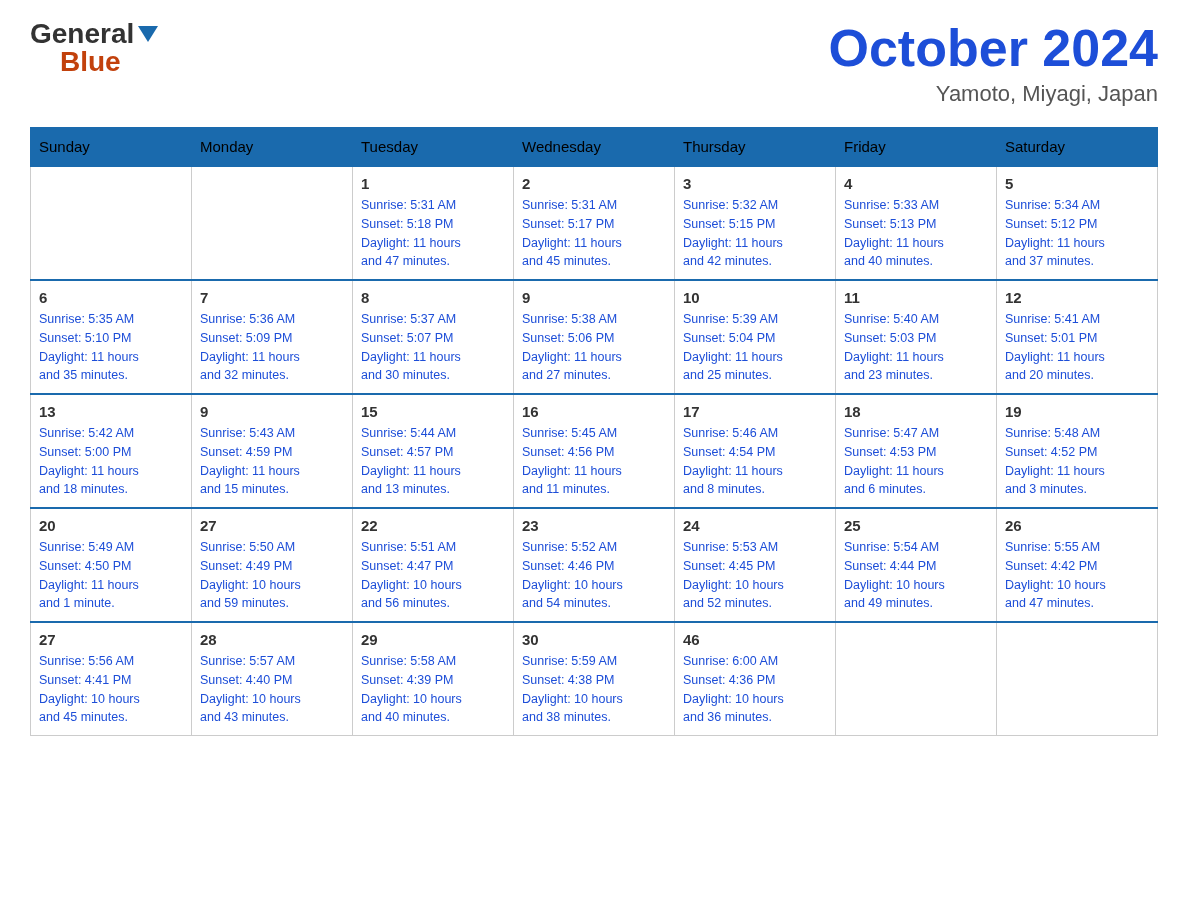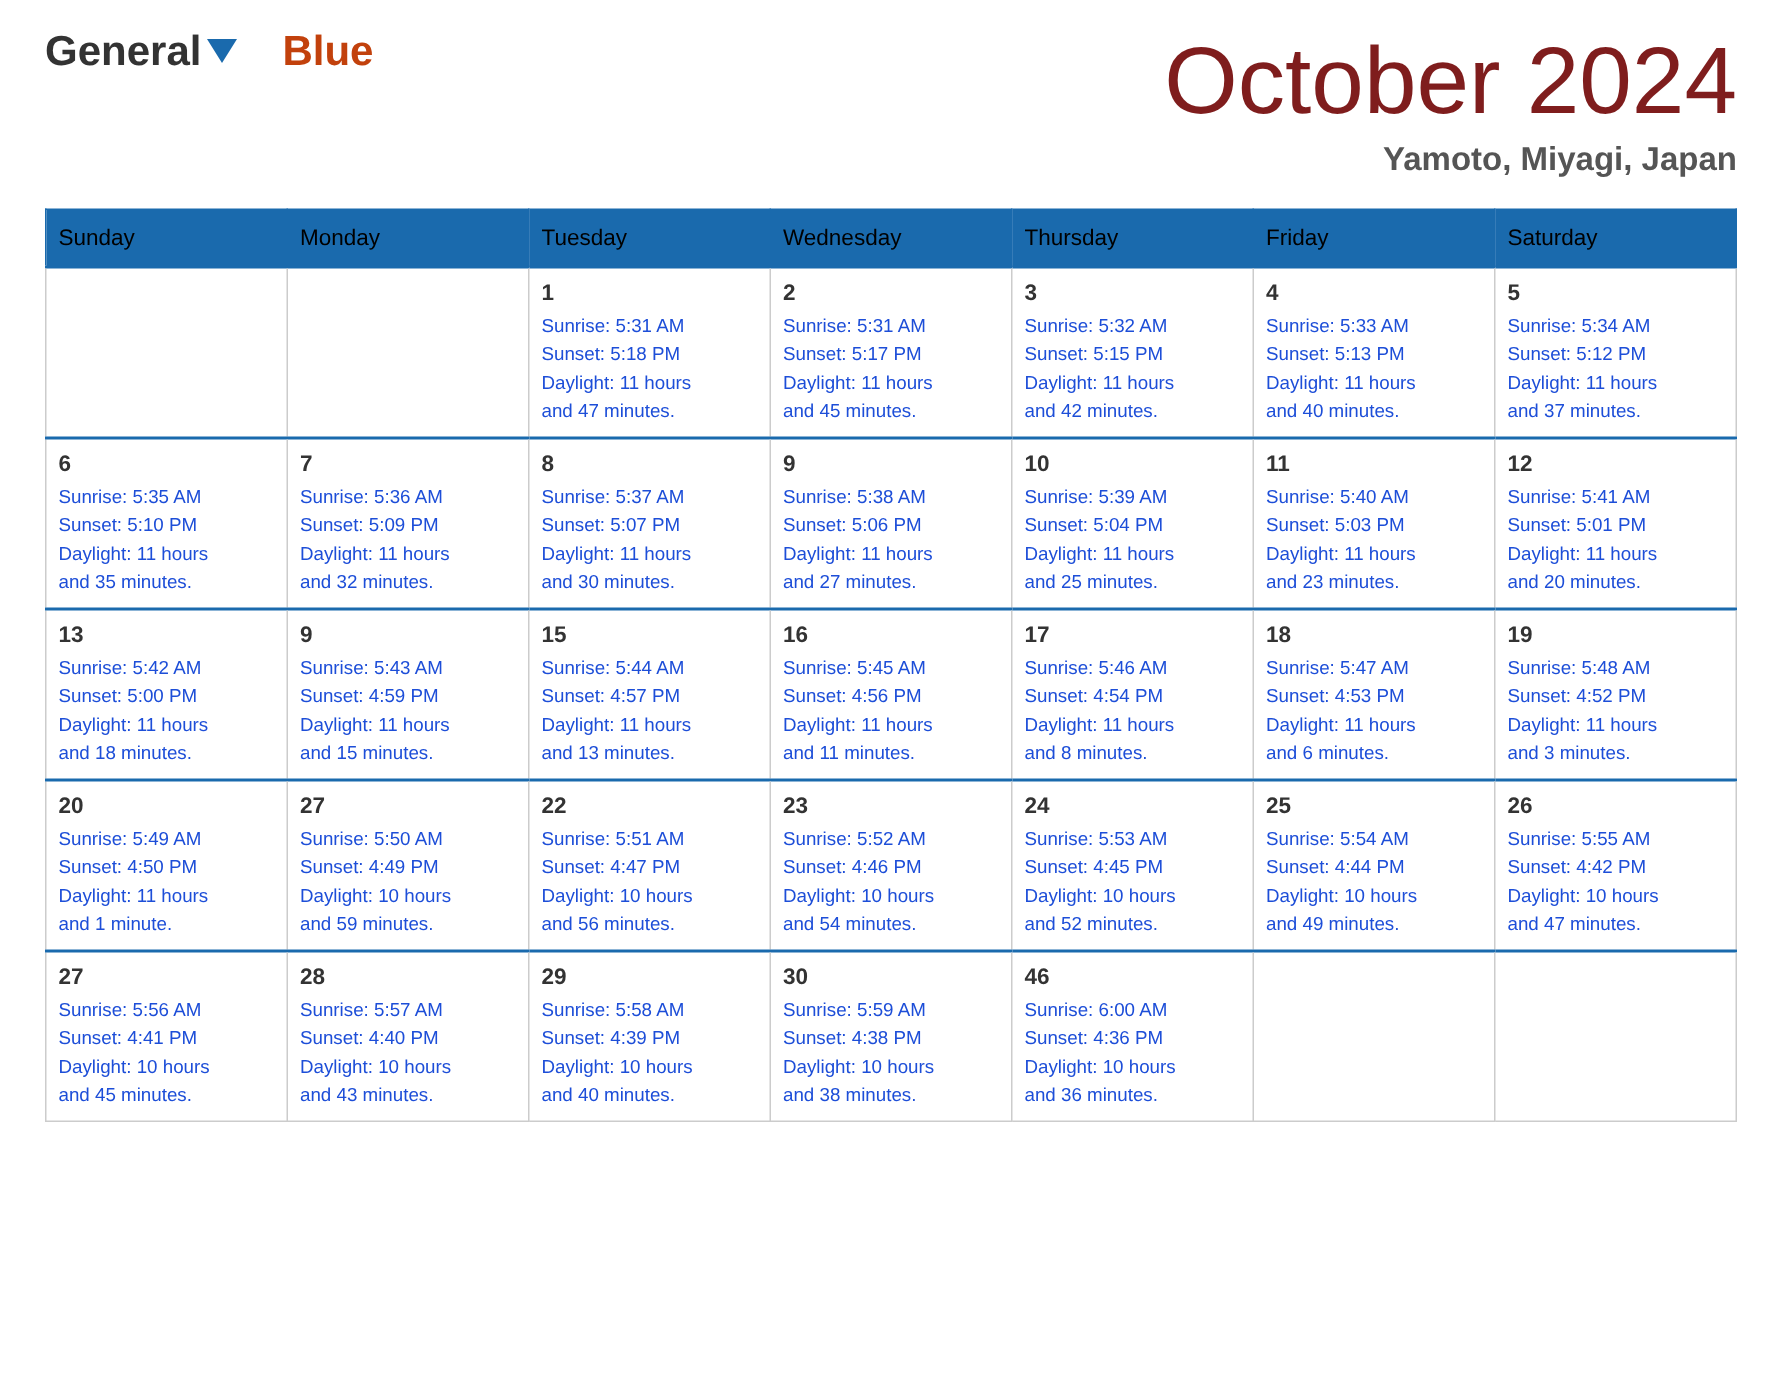--- a/index.html
+++ b/index.html
@@ -12,21 +12,21 @@
       padding: 20px 30px;
     }
     .header {
       display: flex;
       justify-content: space-between;
       align-items: flex-start;
       margin-bottom: 20px;
     }
     .logo {
       display: flex;
-      flex-direction: row;
+      flex-direction: column;
       align-items: flex-start;
     }
     .logo-text-general {
       font-size: 28px;
       font-weight: bold;
       color: #333;
       line-height: 1;
     }
     .logo-text-blue {
       font-size: 28px;
@@ -46,30 +46,29 @@
       vertical-align: middle;
     }
     .logo-row1 {
       display: flex;
       align-items: center;
     }
     .title-section {
       text-align: right;
     }
     .calendar-title {
-      font-size: 63px;
-      font-weight: normal;
-      color: #7f1d1d;
+      font-size: 52px;
+      font-weight: bold;
+      color: #1d4ed8;
       line-height: 1.1;
     }
     .calendar-subtitle {
       font-size: 22px;
       color: #555;
       margin-top: 4px;
-      font-weight: bold;
     }
     table {
       width: 100%;
       border-collapse: collapse;
       table-layout: fixed;
     }
     thead tr th {
       background-color: #1a6aad;
       color: #000000;
       padding: 10px 8px;

